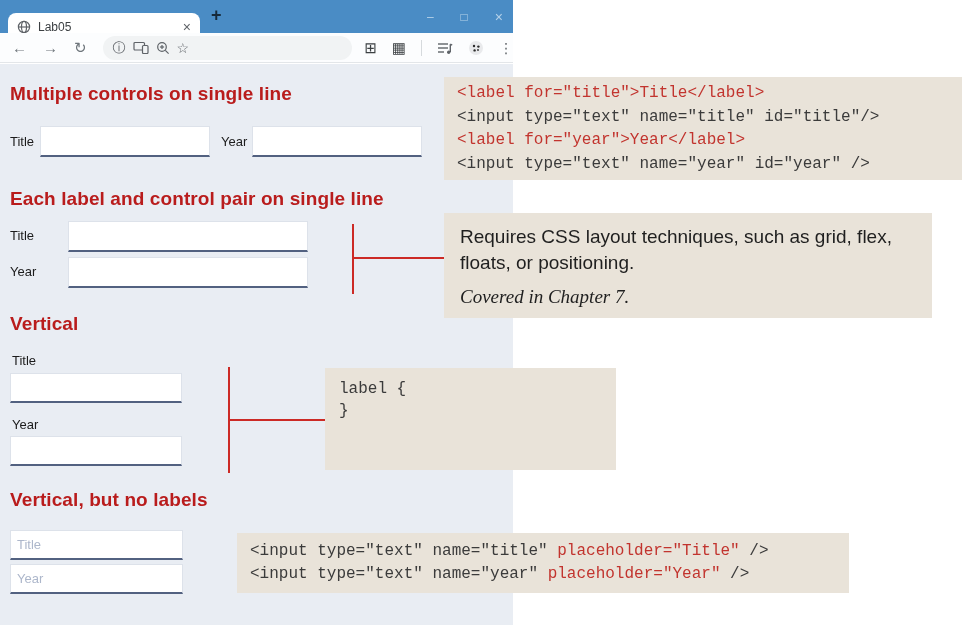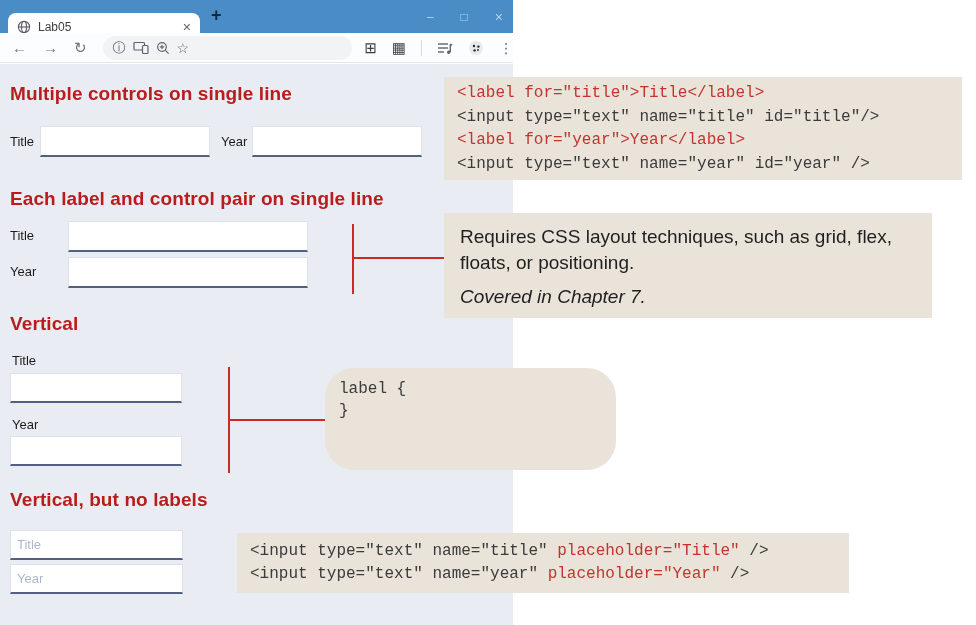--- a/index.html
+++ b/index.html
@@ -56,22 +56,22 @@
   .rline{background:#cc2a25;}
 
   
   .note-box{background:#e9e3d9;box-sizing:border-box;z-index:5;}
   .codebox{font-family:"Liberation Mono","DejaVu Sans Mono",monospace;}
   .code-line{white-space:pre;}
   .code-line .red{color:#c2342e;}
   .code-line .dark{color:#3b3b3b;}
   #box1{left:444px;top:77px;width:518px;height:103px;padding:5px 0 0 13px;font-size:16px;line-height:23.5px;}
   #box2{left:444px;top:213px;width:488px;height:105px;padding:11px 16px;font-size:19px;color:#1f1f1f;line-height:26px;}
-  #box2 .note-italic{font-style:italic;margin-top:8px;}
-  #box3{left:325px;top:368px;width:291px;height:102px;padding:11px 0 0 14px;font-size:16px;line-height:21.5px;border-radius:29px;}
+  #box2 .note-italic{font-style:italic;margin-top:8px;font-family:Liberation Serif, serif;}
+  #box3{left:325px;top:368px;width:291px;height:102px;padding:11px 0 0 14px;font-size:16px;line-height:21.5px;}
   #box4{left:237px;top:533px;width:612px;height:60px;padding:7px 0 0 13px;font-size:16px;line-height:23px;}
 
   svg{display:block;}
 </style>
 </head>
 <body>
 
 <div class="abs titlebar">
   <div class="abs tab">
     <span>

